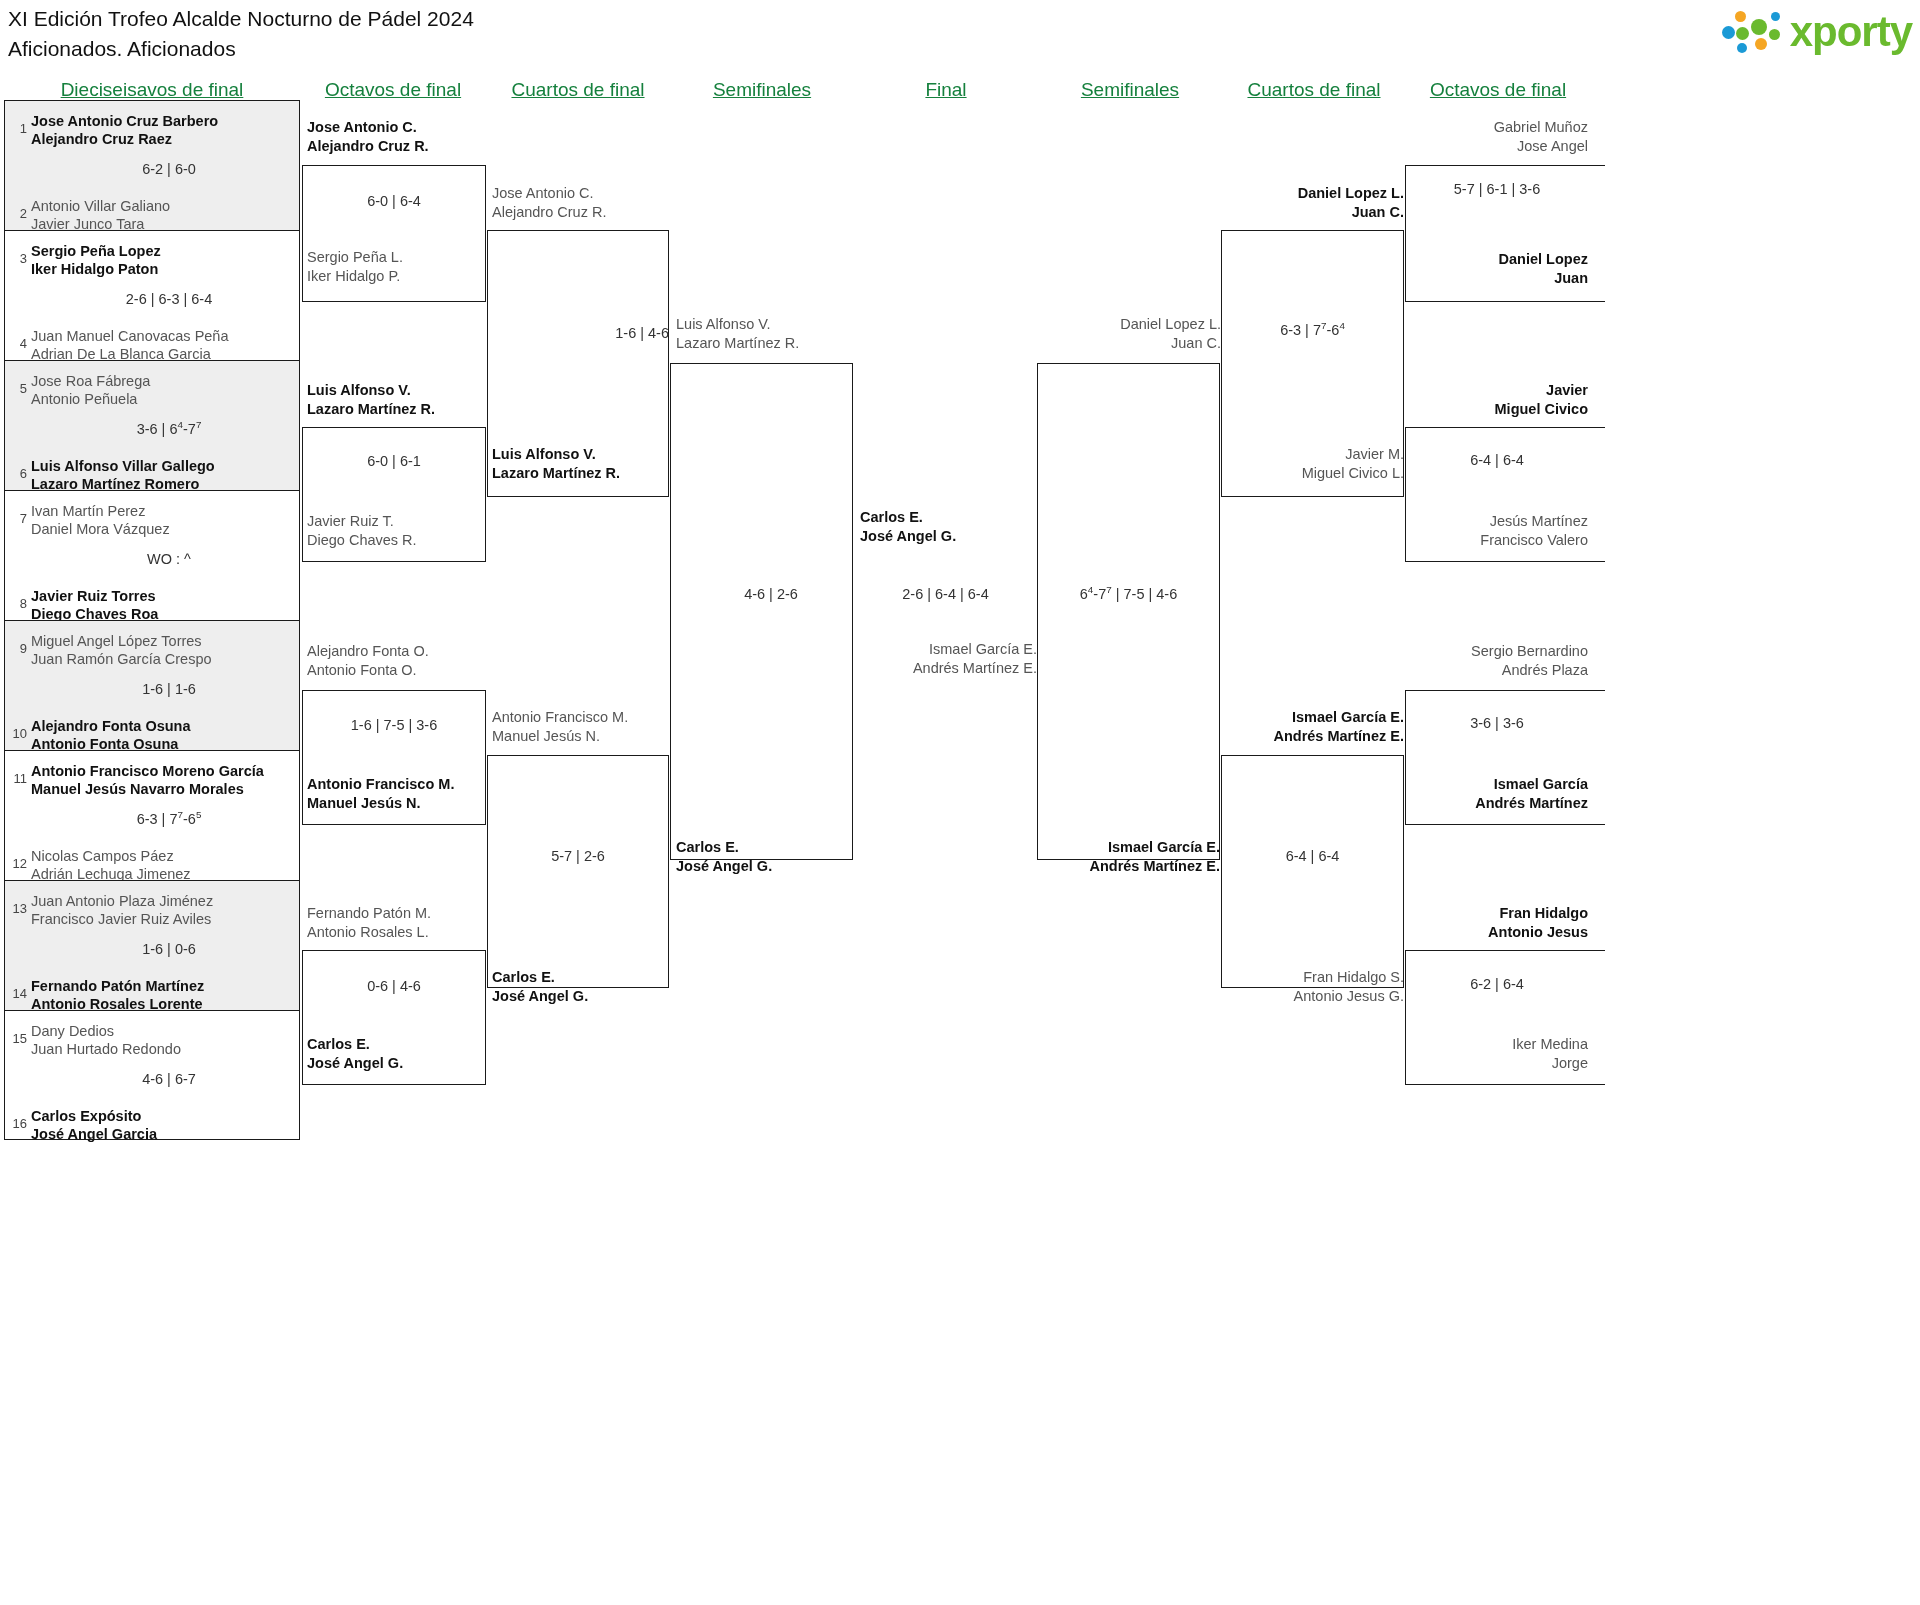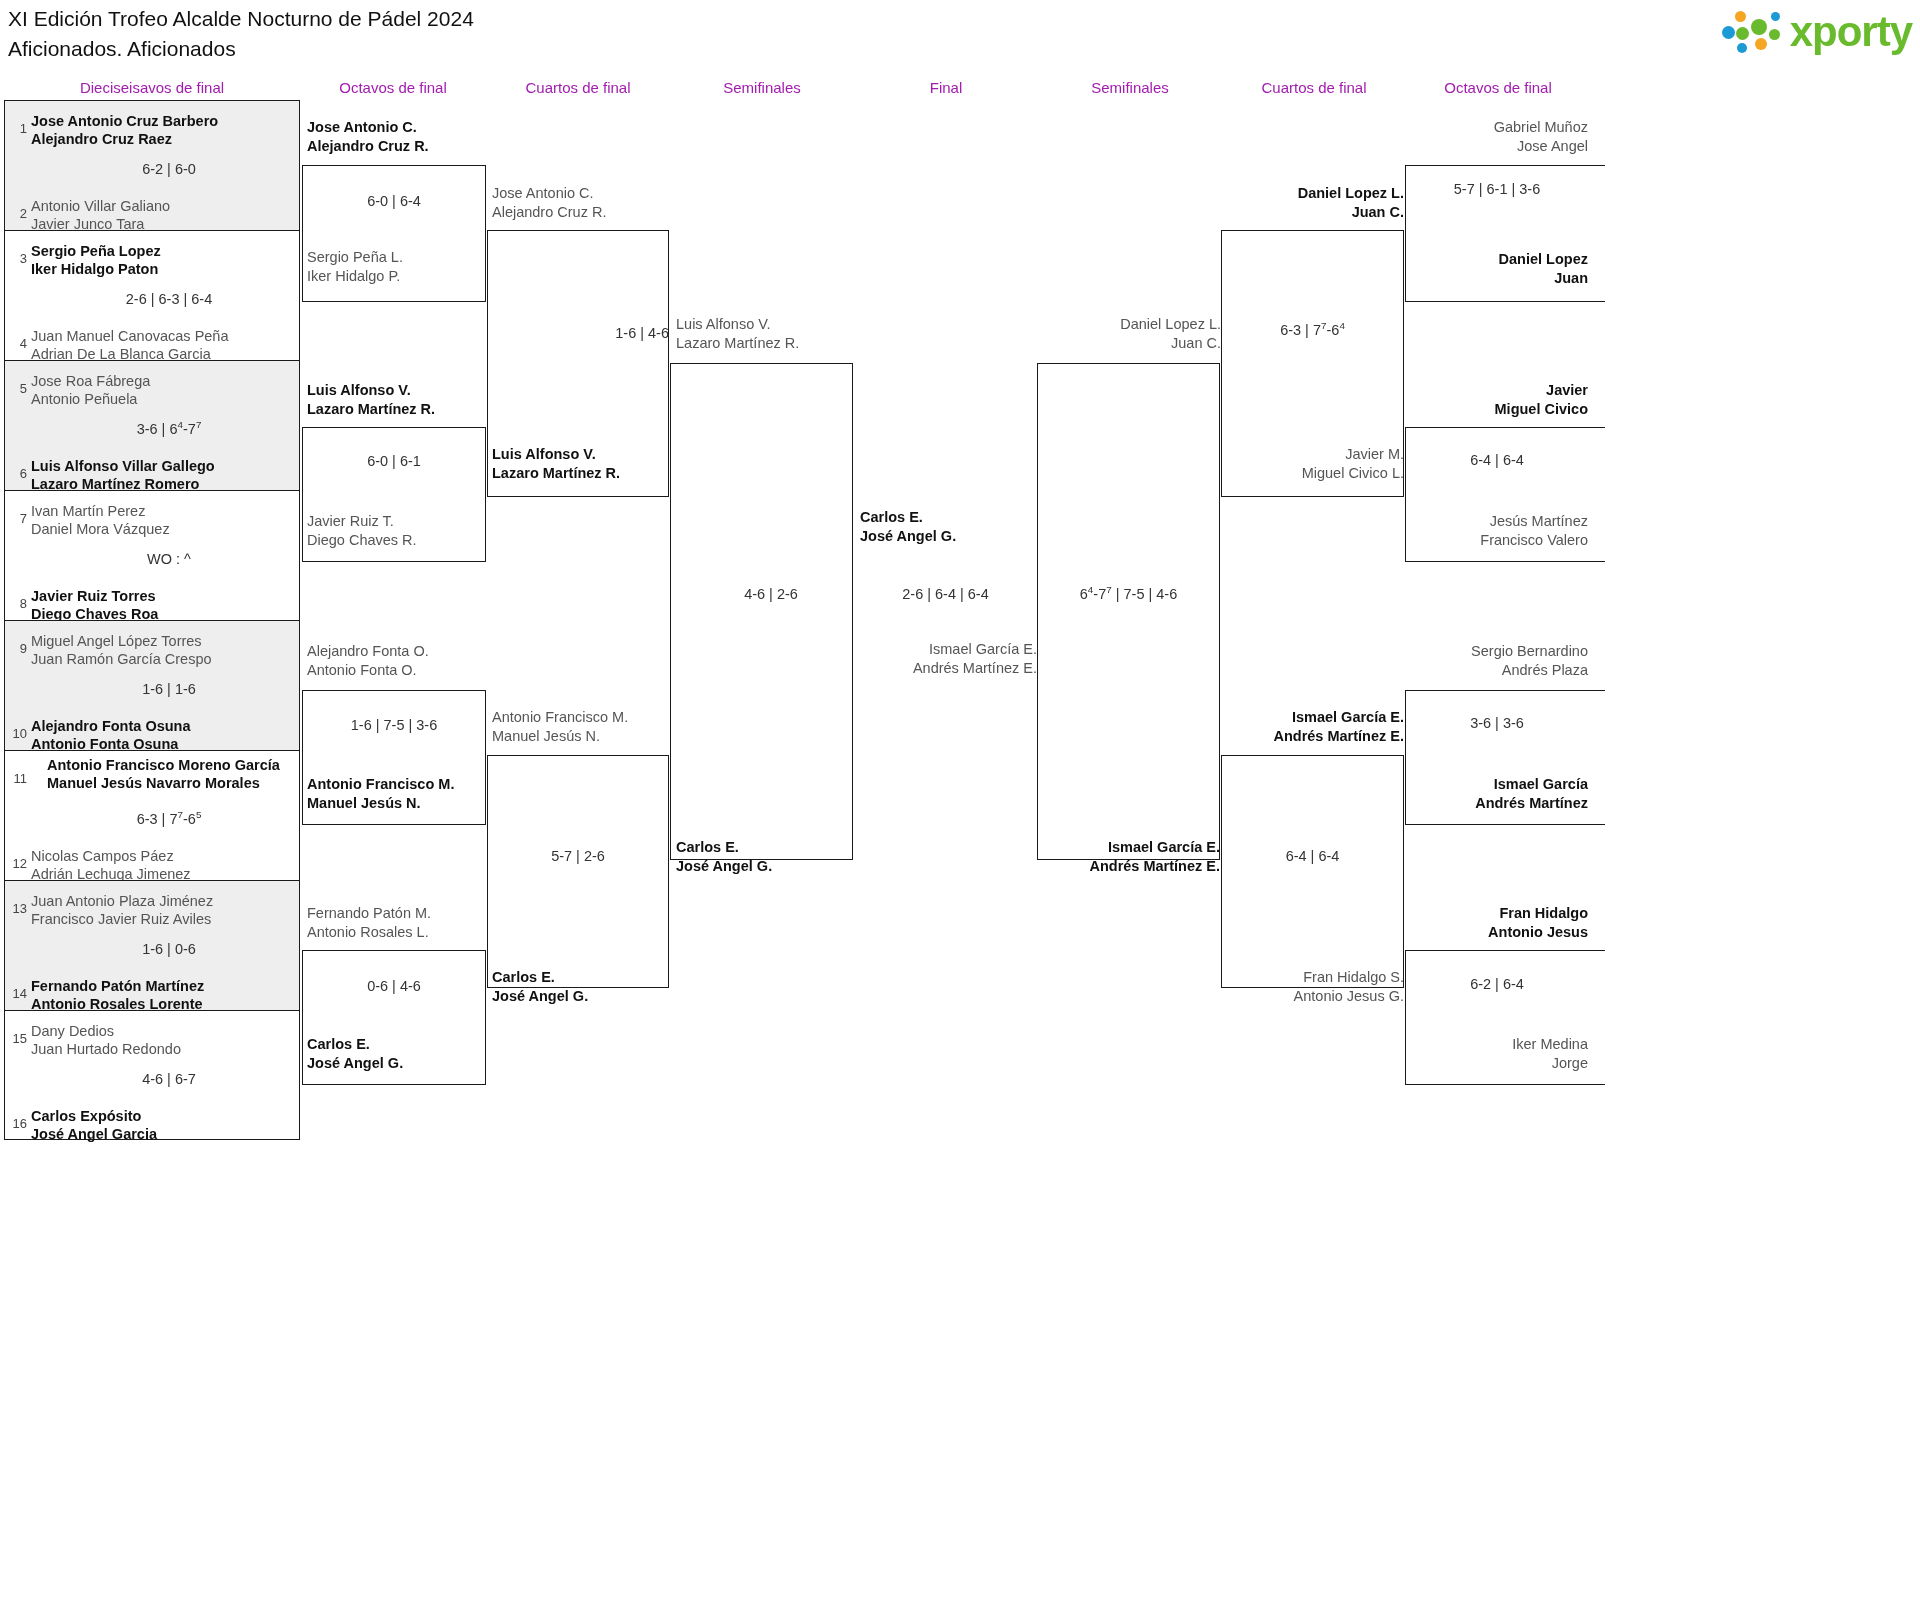--- a/index.html
+++ b/index.html
@@ -19,21 +19,21 @@
   .title-line { font-size:21px; font-weight:400; line-height:30px; color:#111; white-space:nowrap; }
 
   
   #logo { position:absolute; right:8px; top:6px; display:flex; align-items:center; height:52px; }
   #logo-mark { position:relative; width:62px; height:50px; margin-right:6px; }
   .dot { position:absolute; border-radius:50%; }
   #logo-text { font-size:42px; font-weight:700; color:#6aba2e; letter-spacing:-1px; line-height:42px; }
 
   
   .round-head {
-    position:absolute; text-align:center; font-size:15px; color:#a21caf; white-space:nowrap;
+    position:absolute; text-align:center; font-size:19px; color:#15803d; white-space:nowrap;text-decoration:underline;
   }
 
   
   #bracket { position:absolute; left:0; top:0; width:1920px; height:1605px; }
 
   
   .seedcell {
     position:absolute; left:4px; width:296px;
     border-top:1.3px solid #1a1a1a; border-left:1.3px solid #1a1a1a; border-right:1.3px solid #1a1a1a;
   }
@@ -149,21 +149,21 @@
     </div>
     <div class="seed-score" style="top:60px;left:0;">1-6 | 1-6</div>
     <div class="seed-num" style="top:105px;">10</div>
     <div class="seed-names win" style="top:96px;">
       <span>Alejandro Fonta Osuna</span><br><span>Antonio Fonta Osuna</span>
     </div>
   </div>
 
   <div class="seedcell" style="top:750px;height:130px;">
     <div class="seed-num" style="top:20px;">11</div>
-    <div class="seed-names win" style="top:5px;margin-left:16px;">
+    <div class="seed-names win" style="top:11px;">
       <span>Antonio Francisco Moreno García</span><br><span>Manuel Jesús Navarro Morales</span>
     </div>
     <div class="seed-score" style="top:60px;left:0;" id="ss6">6-3 | 7<sup>7</sup>-6<sup>5</sup></div>
     <div class="seed-num" style="top:105px;">12</div>
     <div class="seed-names lose" style="top:96px;">
       <span>Nicolas Campos Páez</span><br><span>Adrián Lechuga Jimenez</span>
     </div>
   </div>
 
   <div class="seedcell shaded" style="top:880px;height:130px;">

